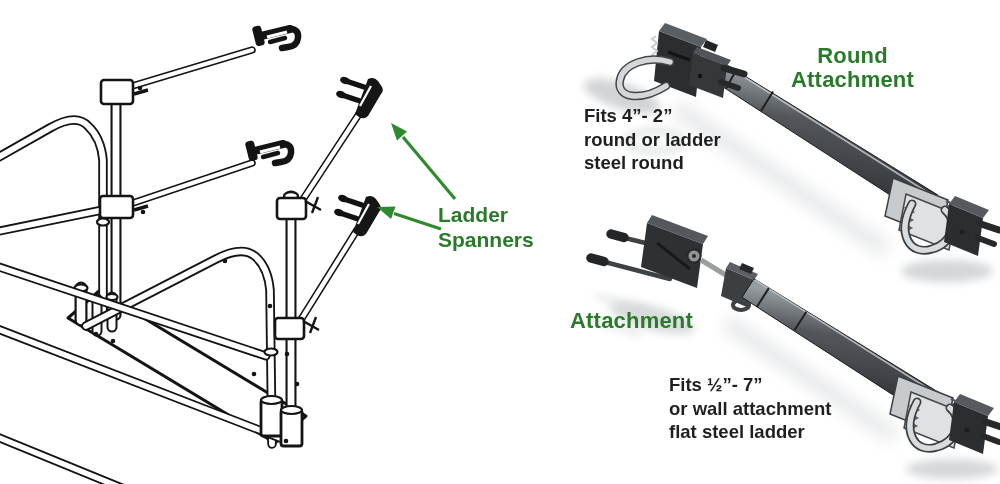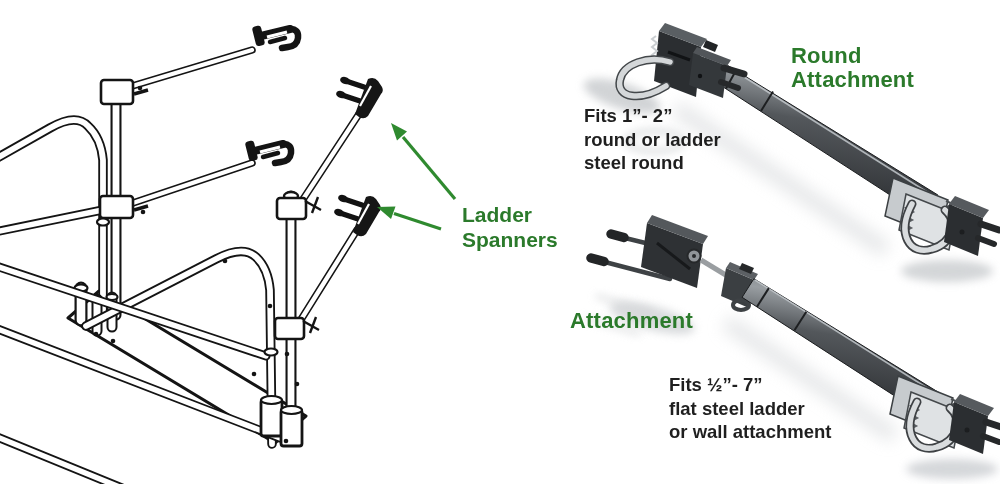--- a/index.html
+++ b/index.html
@@ -3,21 +3,21 @@
 <meta charset="utf-8">
 <style>
   :root{ --green:#2b7a2b; --arrow-green:#2f8a2f; --ink:#1f1f1f; }
   html,body{margin:0;padding:0;background:#fff;}
   .canvas{position:relative;width:1000px;height:484px;background:#fff;overflow:hidden;
           font-family:"Liberation Sans",sans-serif;}
   .canvas svg{position:absolute;left:0;top:0;}
   .txt{position:absolute;white-space:nowrap;}
   .green-title{color:var(--green);font-weight:700;font-size:22px;line-height:24px;letter-spacing:.2px;}
   .desc{color:var(--ink);font-weight:700;font-size:18.5px;line-height:23.5px;}
-  .spanner-label{color:var(--green);font-weight:700;font-size:21px;line-height:25px;margin-left:24px;}
+  .spanner-label{color:var(--green);font-weight:700;font-size:21px;line-height:25px;}
   .tube-o{fill:none;stroke:#141414;stroke-linecap:round;stroke-linejoin:round;}
   .tube-i{fill:none;stroke:#ffffff;stroke-linecap:round;stroke-linejoin:round;}
   .fitw{fill:#ffffff;stroke:#141414;}
   .arrow-line{stroke:var(--arrow-green);fill:none;}
   .arrow-head{fill:var(--arrow-green);}
 </style>
 </head>
 <body>
 
 <div class="canvas">
@@ -220,34 +220,34 @@
 
     <use href="#uclamp" transform="translate(5,198)"></use>
   </g>
 </svg>
 
   <div class="txt spanner-label" style="left:438px;top:202px;">
     <div>Ladder</div>
     <div>Spanners</div>
   </div>
 
-  <div class="txt green-title" style="left:791px;top:44px;">
+  <div class="txt green-title" style="left:791px;top:44px;text-align:center;">
     <div>Round</div>
     <div>Attachment</div>
   </div>
 
   <div class="txt desc" style="left:584px;top:104px;">
-    <div>Fits 1”- 2”</div>
+    <div>Fits 4”- 2”</div>
     <div>round or ladder</div>
     <div>steel round</div>
   </div>
 
   <div class="txt green-title" style="left:570px;top:309px;">
     <div>Attachment</div>
   </div>
 
   <div class="txt desc" style="left:669px;top:373px;">
     <div>Fits ½”- 7”</div>
+    <div>or wall attachment</div>
     <div>flat steel ladder</div>
-    <div>or wall attachment</div>
   </div>
 
 </div>
 
 </body></html>

